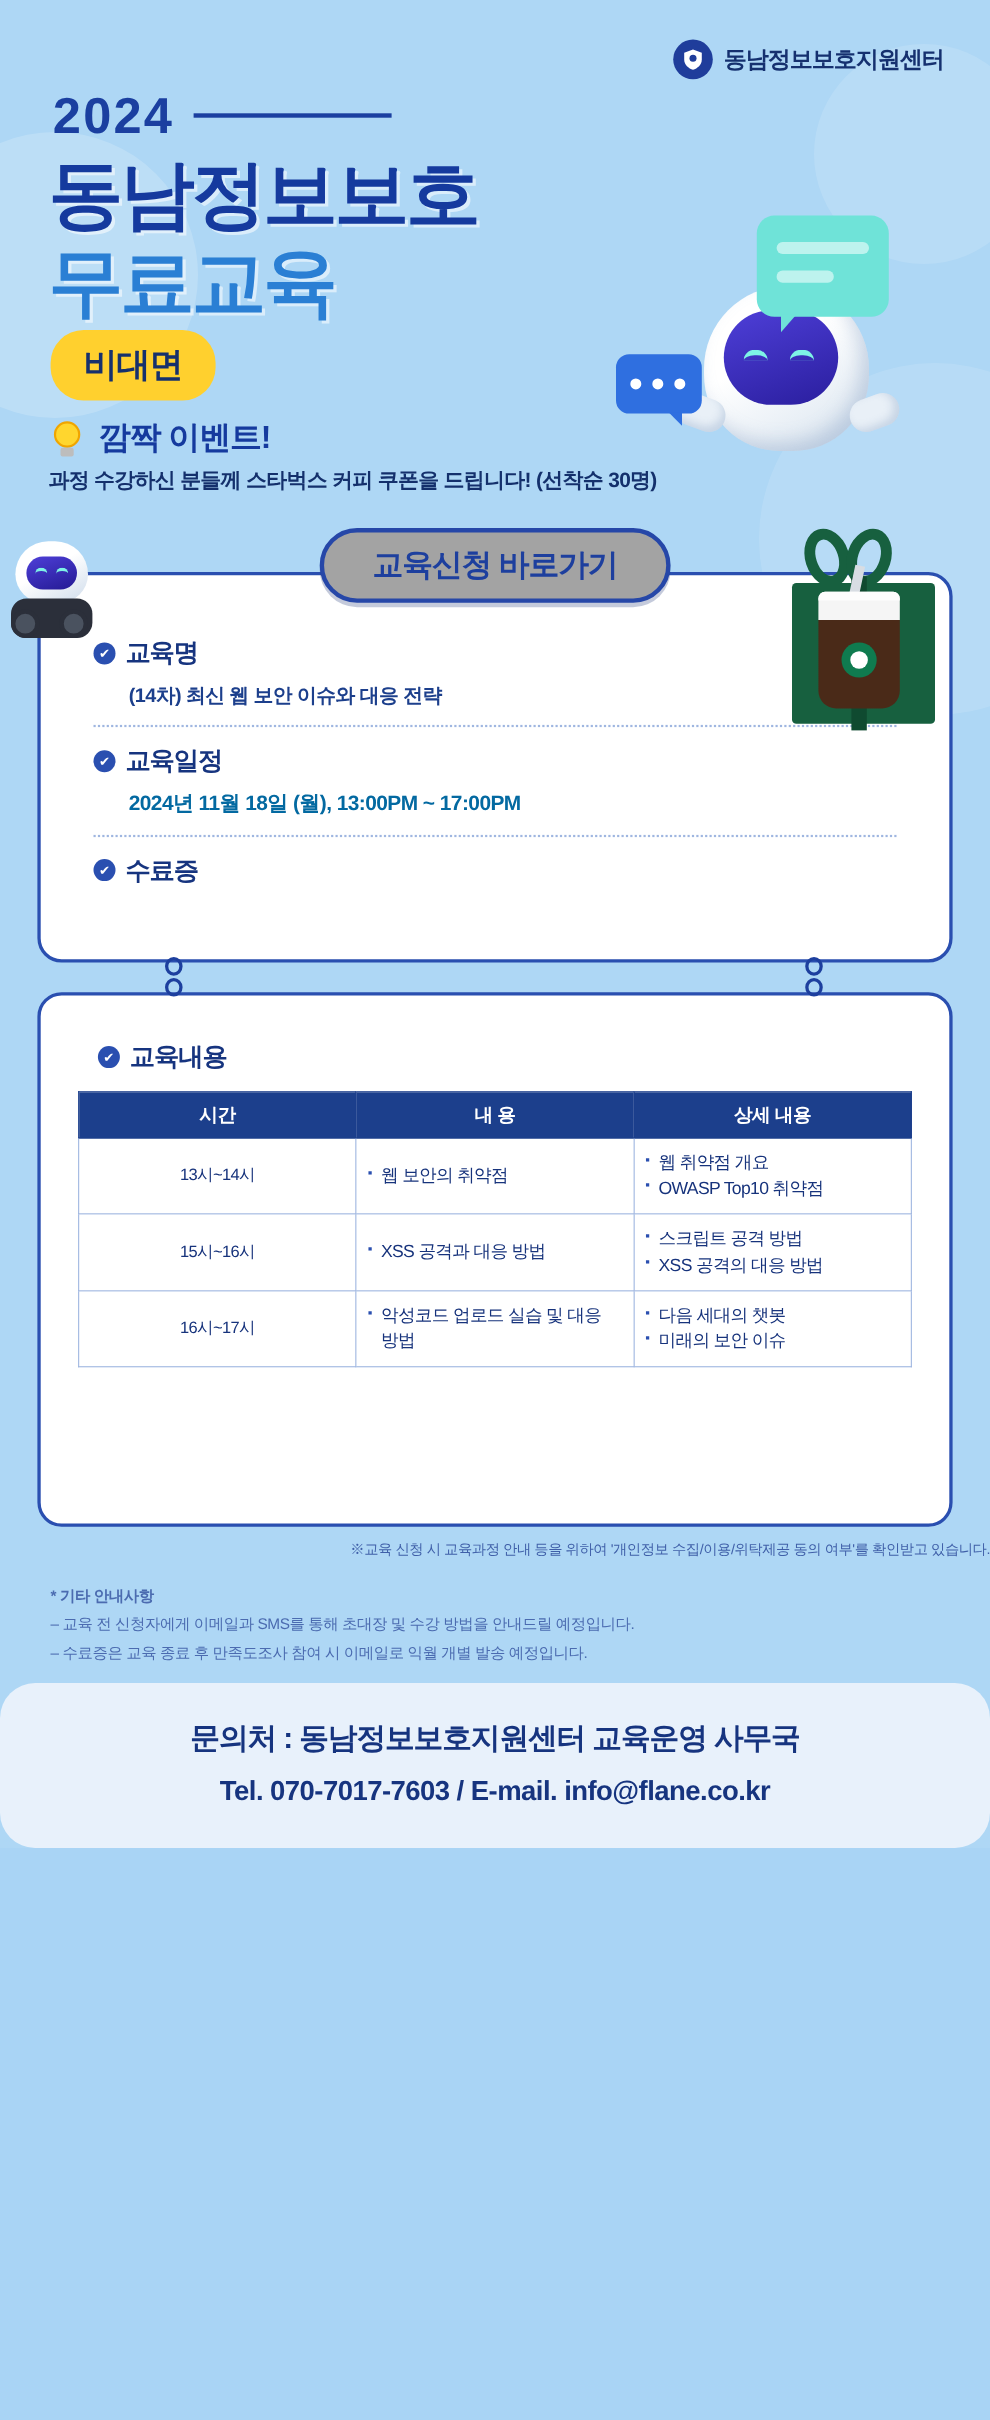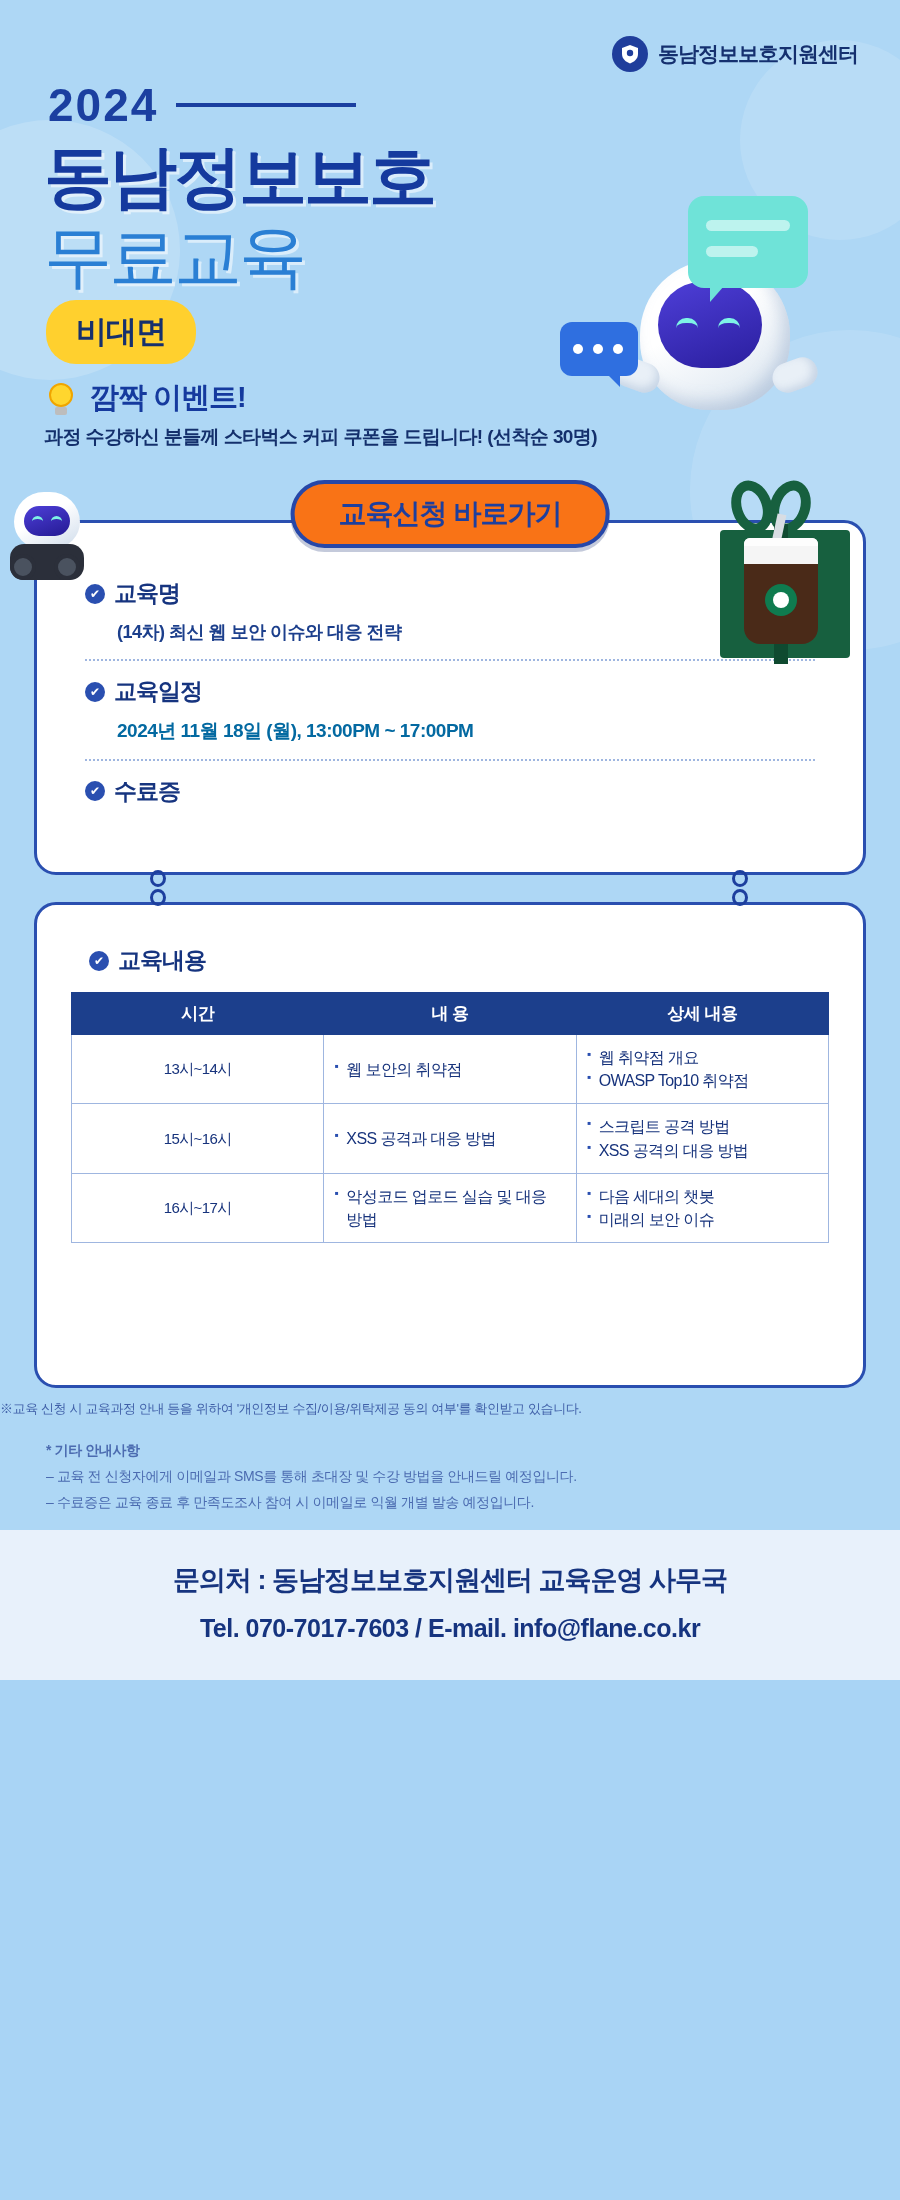--- a/index.html
+++ b/index.html
@@ -58,21 +58,21 @@
     position: absolute;
     top: 132px; left: 44px;
     font-size: 68px; font-weight: bold; color: #153a9e;
     letter-spacing: -3px;
     text-shadow: 3px 3px 0 rgba(255,255,255,0.55);
     z-index: 5;
   }
   .title2 {
     position: absolute;
     top: 212px; left: 44px;
-    font-size: 68px; font-weight: normal; color: #2a7fd4;
+    font-size: 68px; font-weight: bold; color: #2a7fd4;
     letter-spacing: -3px;
     text-shadow: 3px 3px 0 rgba(255,255,255,0.55);
     z-index: 5;
   }
   .badge-nontact {
     position: absolute;
     top: 300px; left: 46px;
     background: #ffd02e;
     color: #16306d;
     font-size: 31px; font-weight: bold;
@@ -110,21 +110,21 @@
     font-size: 19px; font-weight: bold; color: #14306c;
     letter-spacing: -0.6px;
     z-index: 5;
   }
 
   
   .cta {
     position: absolute;
     top: 480px; left: 50%;
     transform: translateX(-50%);
-    background: #f97316;
+    background: #a3a3a3;
     border: 4px solid #2647a8;
     border-radius: 40px;
     padding: 11px 44px;
     font-size: 28px; font-weight: bold;
     color: #1d3f9e;
     letter-spacing: -1px;
     z-index: 7;
     box-shadow: 0 4px 0 rgba(20,45,110,0.25);
     cursor: pointer;
   }
@@ -208,21 +208,21 @@
   .li { display: block; padding-left: 12px; position: relative; }
   .li::before {
     content: "▪";
     position: absolute; left: 0; top: 0;
     color: #2a4fb0; font-size: 12px;
   }
 
   .note {
     position: absolute;
     top: 1400px; left: 0; right: 0;
-    text-align: left;
+    text-align: right;
     font-size: 13px;
     color: #3f5fa8;
     letter-spacing: -0.4px;
     z-index: 4;
   }
 
   .extra {
     position: absolute;
     top: 1438px; left: 46px;
     color: #4b6bb0;
@@ -236,20 +236,21 @@
   
   .footer {
     position: absolute;
     left: 0; right: 0;
     top: 1530px;
     height: 150px;
     background: #e8f1fb;
     text-align: center;
     padding-top: 32px;
     z-index: 4;
+    border-radius: 32px;
   }
   .footer .l1 {
     font-size: 27px; font-weight: bold; color: #16347f; letter-spacing: -1px;
   }
   .footer .l2 {
     margin-top: 16px;
     font-size: 25px; font-weight: bold; color: #16347f; letter-spacing: -0.5px;
   }
   .footer-bar {
     position: absolute; left: 0; right: 0; top: 1680px; height: 520px;

